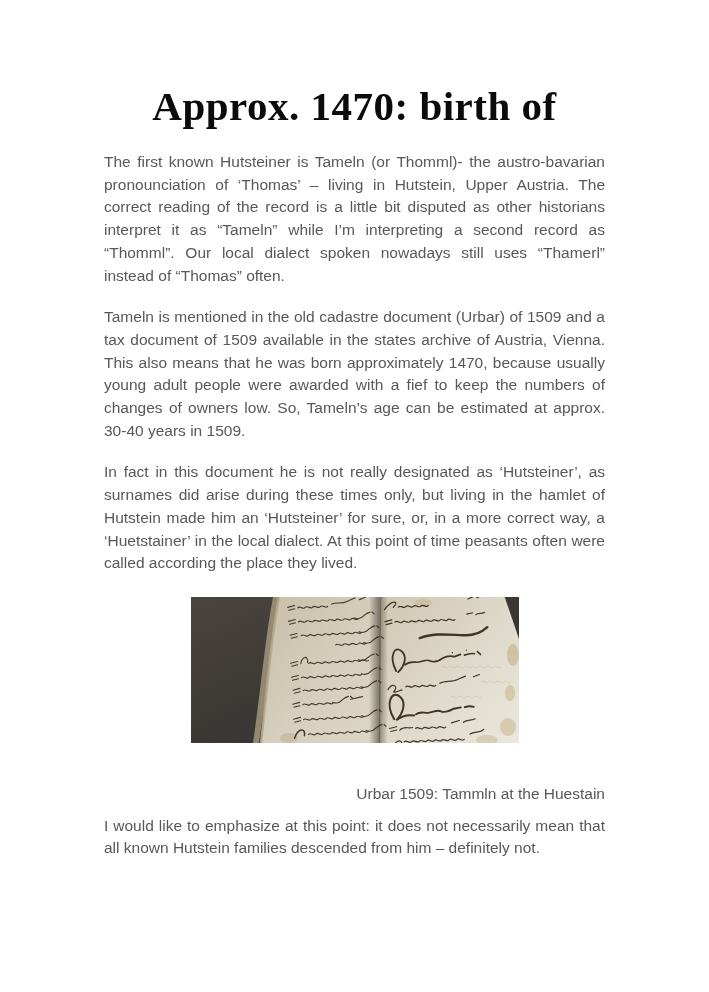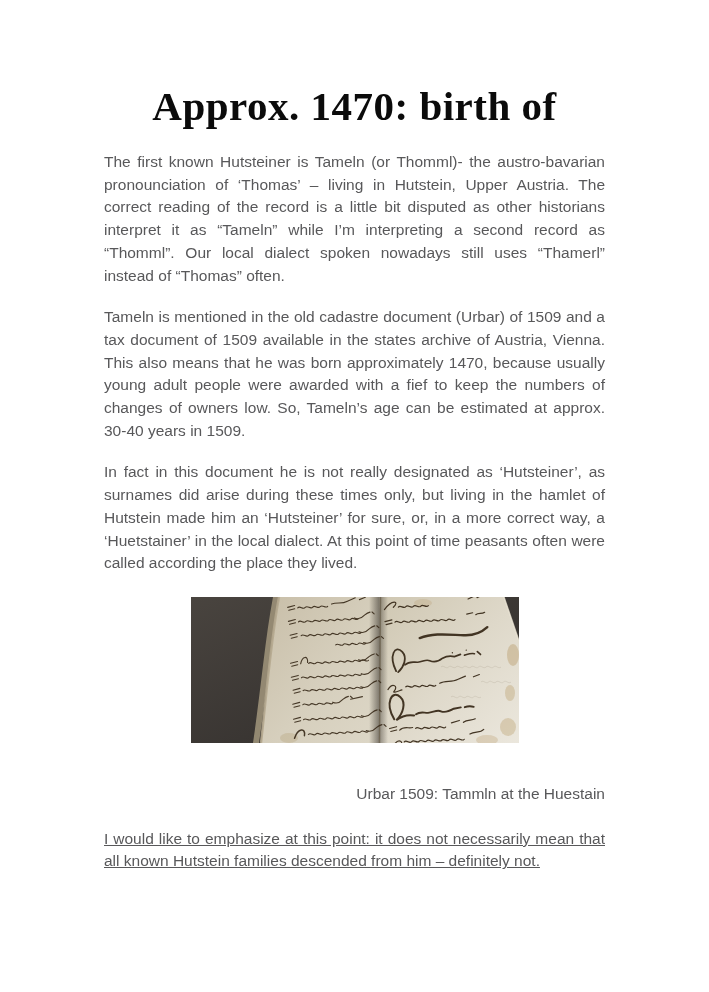--- a/index.html
+++ b/index.html
@@ -39,21 +39,21 @@
     display: block;
   }
   figure.ms-figure svg { display: block; }
   p.caption {
     margin: 40px 0 0 0;
     font-size: 15.5px;
     line-height: 22.7px;
     color: #58585a;
     text-align: right;
   }
-  p.closing { margin-top: 22px; text-decoration: underline; }
+  p.closing { margin-top: 9px; }
   .footer-pagenum {
     position: absolute;
     left: 0; right: 0;
     top: 931px;
     text-align: center;
     font-family: "Liberation Serif", serif;
     font-size: 12.5px;
     color: #8a8a8a;
   }
 </style>

